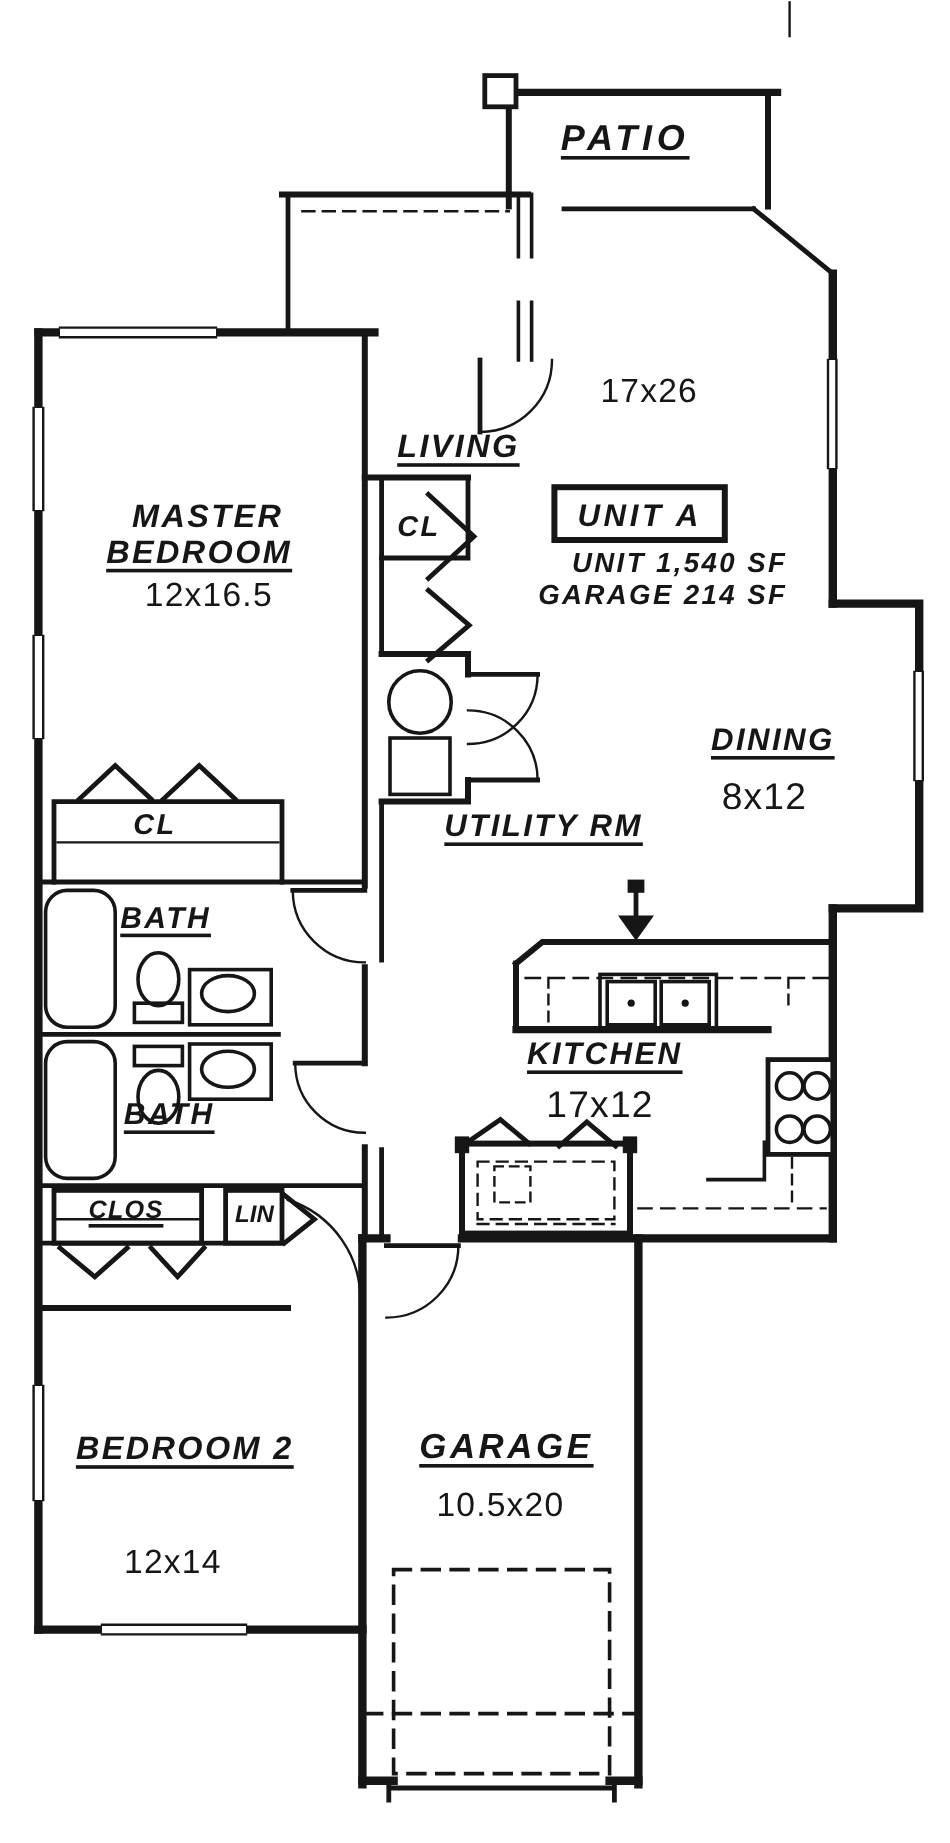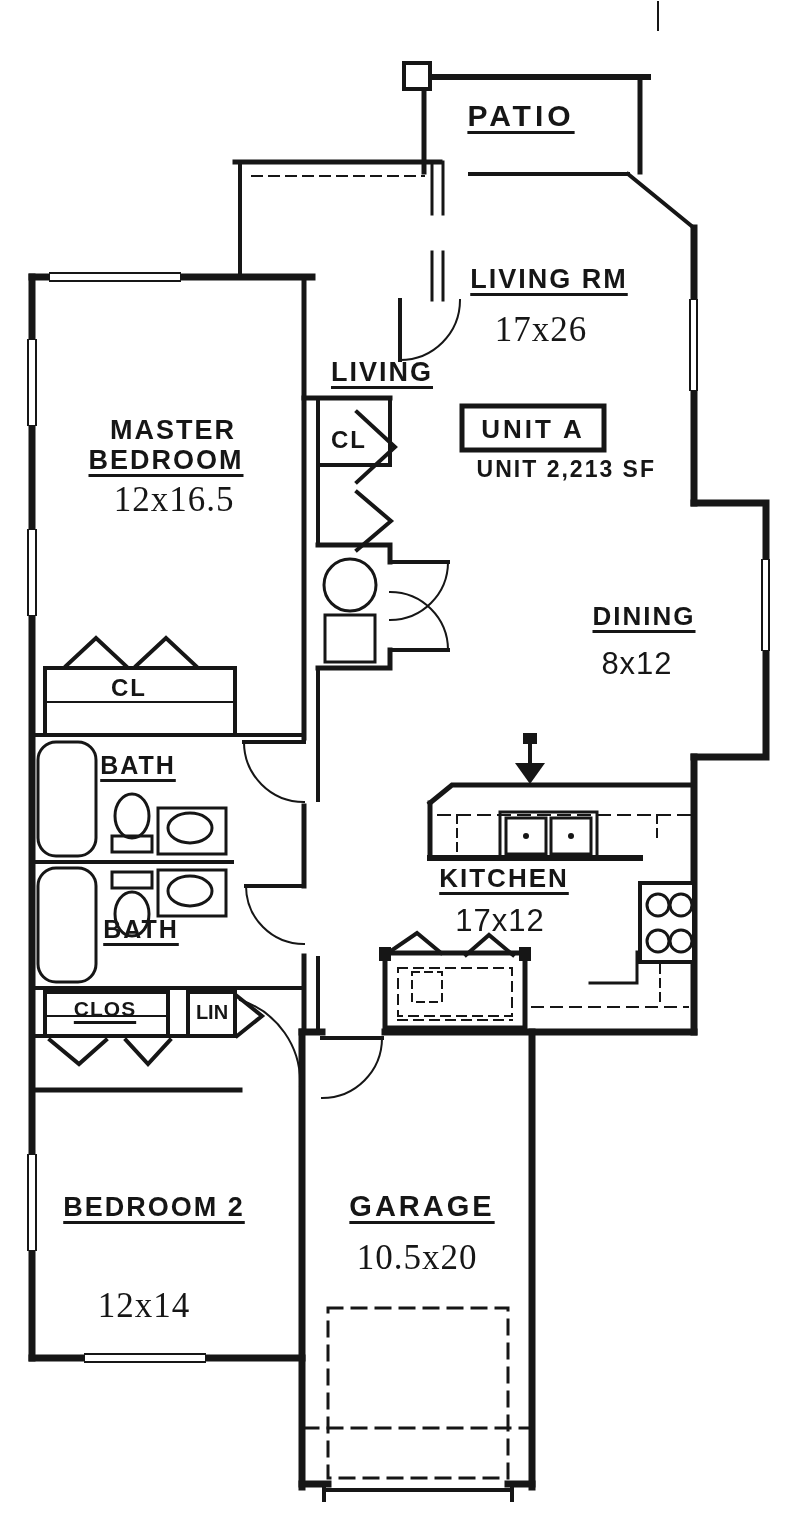--- a/index.html
+++ b/index.html
@@ -1,27 +1,27 @@
 <!DOCTYPE html>
 <html><head>
 <meta charset="utf-8">
 <style>
   html,body{margin:0;padding:0;background:#fff;}
   #plan{position:relative;width:792px;height:1536px;background:#ffffff;overflow:hidden;
         font-family:"Liberation Sans", sans-serif;color:#161616;}
   #plan svg{position:absolute;left:0;top:0;}
   .txt{position:absolute;white-space:nowrap;transform:translateX(-50%);color:#161616;}
-  .lbl{font-weight:700;letter-spacing:2px;}
+  .lbl{font-weight:700;letter-spacing:2px;font-style:italic;}
   .dim{font-weight:400;letter-spacing:1px;}
   .u{text-decoration:underline;text-decoration-thickness:2.5px;text-underline-offset:5px;}
   .right{transform:translateX(-100%);text-align:right;}
   .fs20{font-size:20px;} .fs21{font-size:21px;} .fs23{font-size:23px;}
   .fs24{font-size:24px;} .fs25{font-size:25px;} .fs26{font-size:26px;}
   .fs27{font-size:27px;} .fs29{font-size:29px;} .fs30{font-size:30px;}
-  .fs31{font-size:31px;} .fs32{font-size:35px;font-family:Liberation Serif, serif;}
+  .fs31{font-size:31px;} .fs32{font-size:28px;}
 </style>
 </head>
 <body>
 
 <div id="plan">
 
   <svg width="792" height="1536" viewBox="0 0 792 1536" stroke="#161616" fill="none" stroke-linecap="square">
 
     <g stroke-width="7">
       <path d="M 32 277 L 32 1358"></path>
@@ -170,37 +170,38 @@
     <g stroke-width="3" stroke-dasharray="14 10">
       <rect x="328" y="1308" width="180" height="170"></rect>
       <path d="M 304 1428 L 530 1428"></path>
     </g>
 
     <rect x="462" y="406" width="142" height="44" stroke-width="5"></rect>
   </svg>
 
   <div class="txt lbl u fs30" style="left:521px;top:99px;letter-spacing:4px;">PATIO</div>
 
-  <div class="txt lbl u fs27" style="left:549px;top:264px;">LIVING RM</div>
   <div class="txt dim fs32" style="left:541px;top:310px;">17x26</div>
 
   <div class="txt lbl u fs27" style="left:382px;top:357px;">LIVING</div>
 
   <div class="txt lbl fs27" style="left:173px;top:415px;">MASTER</div>
   <div class="txt lbl u fs27" style="left:166px;top:445px;">BEDROOM</div>
   <div class="txt dim fs32" style="left:174px;top:480px;">12x16.5</div>
 
   <div class="txt lbl fs24" style="left:349px;top:426px;">CL</div>
 
   <div class="txt lbl fs26" style="left:533px;top:414px;letter-spacing:3px;">UNIT A</div>
-  <div class="txt lbl right fs23" style="left:656px;top:456px;">UNIT 2,213 SF</div>
+  <div class="txt lbl right fs23" style="left:656px;top:456px;">UNIT 1,540 SF</div>
+  <div class="txt lbl right fs23" style="left:656px;top:482px;">GARAGE 214 SF</div>
 
   <div class="txt lbl u fs26" style="left:644px;top:601px;">DINING</div>
   <div class="txt dim fs31" style="left:637px;top:646px;">8x12</div>
 
+  <div class="txt lbl u fs26" style="left:453px;top:673px;">UTILITY RM</div>
 
   <div class="txt lbl fs24" style="left:129px;top:674px;">CL</div>
 
   <div class="txt lbl u fs25" style="left:138px;top:751px;">BATH</div>
   <div class="txt lbl u fs25" style="left:141px;top:915px;">BATH</div>
 
   <div class="txt lbl u fs21" style="left:105px;top:997px;letter-spacing:1px;">CLOS</div>
   <div class="txt lbl fs20" style="left:212px;top:1001px;letter-spacing:0;text-align:right;">LIN</div>
 
   <div class="txt lbl u fs26" style="left:504px;top:863px;">KITCHEN</div>

